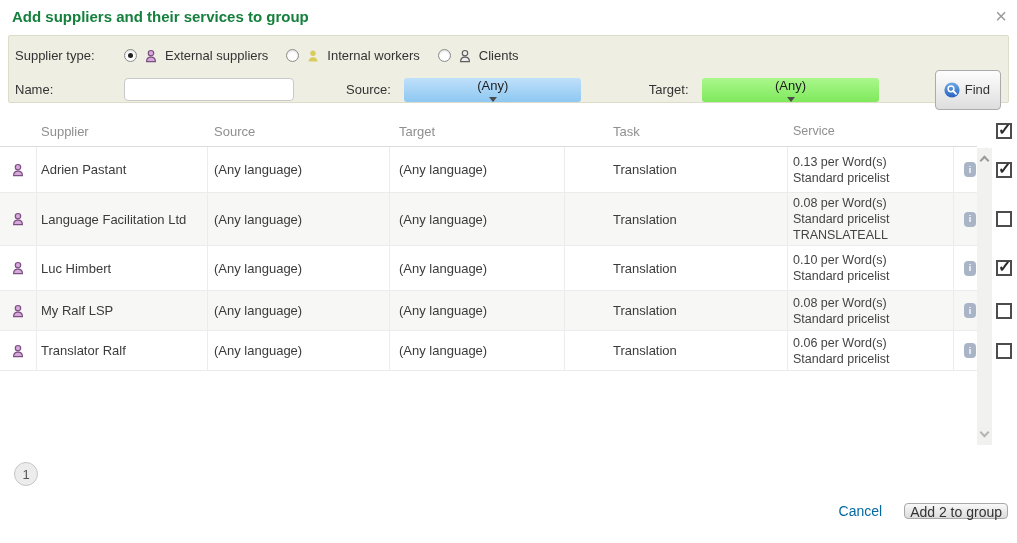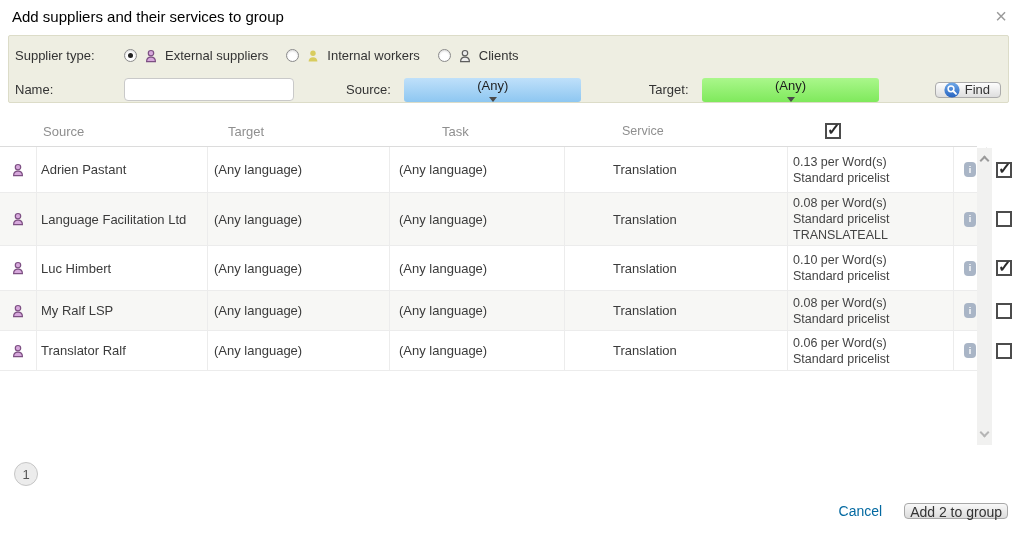--- a/index.html
+++ b/index.html
@@ -1,21 +1,21 @@
 <!DOCTYPE html>
 <html><head>
 <meta charset="utf-8">
 <style>
   * { margin:0; padding:0; box-sizing:border-box; }
   html,body { background:#fff; }
   body { font-family:"Liberation Sans", sans-serif; color:#333; }
   .dialog { position:relative; width:1017px; height:543px; background:#fff; overflow:hidden; }
 
   
-  .title { position:absolute; top:8px; left:12px; font-size:15px; font-weight:normal; color:#000000; }
+  .title { position:absolute; top:8px; left:12px; font-size:15px; font-weight:bold; color:#15803d; }
   .close { position:absolute; top:6px; right:10px; font-size:20px; line-height:20px; color:#9a9a9a; cursor:pointer; font-weight:400; }
 
   
   .filter-panel { position:absolute; top:35px; left:8px; width:1001px; height:68px;
       background:#eeeee2; border:1px solid #dcdcc8; border-radius:2px; padding:6px 6px 5px 6px; }
   .filter-row { display:flex; align-items:center; height:27px; }
   .flabel { font-size:13px; color:#333; }
   .lab-col { width:109px; flex:0 0 109px; }
   .radio-group { display:flex; align-items:center; gap:6px; }
   .radio-option { display:flex; align-items:center; gap:7px; cursor:pointer; margin-right:12px; }
@@ -26,21 +26,21 @@
 
   .name-input { width:170px; height:23px; border:1px solid #c9c9c9; border-radius:4px; background:#fff; font-size:13px; padding:0 6px; font-family:"Liberation Sans",sans-serif; }
   .dd { height:24px; width:177px; border-radius:3px; display:flex; align-items:center; justify-content:space-between; padding:0 8px 0 9px; cursor:pointer; font-size:13px; color:#1d1d1d;flex-direction:column; }
   .dd-source { background:linear-gradient(#bfe0fa,#8ec7f1); }
   .dd-target { background:linear-gradient(#aaf78b,#7fe95c); }
   .dd-arrow { width:0; height:0; border-left:4px solid transparent; border-right:4px solid transparent; border-top:5px solid #4a4a4a; }
   .src-label { margin-left:52px; }
   .dd-source { margin-left:13px; }
   .tgt-label { margin-left:68px; }
   .dd-target { margin-left:13px; }
-  .find-btn { margin-left:auto; margin-right:1px; height:16px; padding:0 10px 0 8px; display:flex; align-items:center; gap:5px;
+  .find-btn { margin-left:auto; margin-right:1px; height:40px; padding:0 10px 0 8px; display:flex; align-items:center; gap:5px;
       background:linear-gradient(#fdfdfd,#dedede); border:1px solid #ababab; border-radius:4px; font-size:13px; color:#333; cursor:pointer; font-family:"Liberation Sans",sans-serif; }
 
   
   .table { position:absolute; top:116px; left:0; width:992px; }
   .thead { display:flex; height:31px; align-items:center; border-bottom:1px solid #dcdcdc; color:#8f8f8f; font-size:13px; width:977px; }
   .tbody { position:relative; width:977px; }
   .trow { display:flex; border-bottom:1px solid #ececec; font-size:13px; color:#3b3b3b; }
   .trow:nth-child(even) { background:#f7f7f5; }
   .trow:nth-child(1) { min-height:46px; }
   .trow:nth-child(2) { min-height:48px; }
@@ -150,20 +150,21 @@
           <line x1="9.2" y1="9" x2="12" y2="11.8" stroke="#fff" stroke-width="1.9" stroke-linecap="round"></line>
         </svg>
         <span>Find</span>
       </button>
     </div>
   </div>
 
   <div class="table">
     <div class="thead">
       <div class="cell c-icon"></div>
+      <div class="cell c-supplier">Supplier</div>
       <div class="cell c-source">Source</div>
       <div class="cell c-target">Target</div>
       <div class="cell c-task">Task</div>
       <div class="cell c-service">Service</div>
       <div class="cell c-info"></div>
       <div class="cell c-check">
         <div class="cb checked"></div>
       </div>
     </div>
     <div class="tbody">

